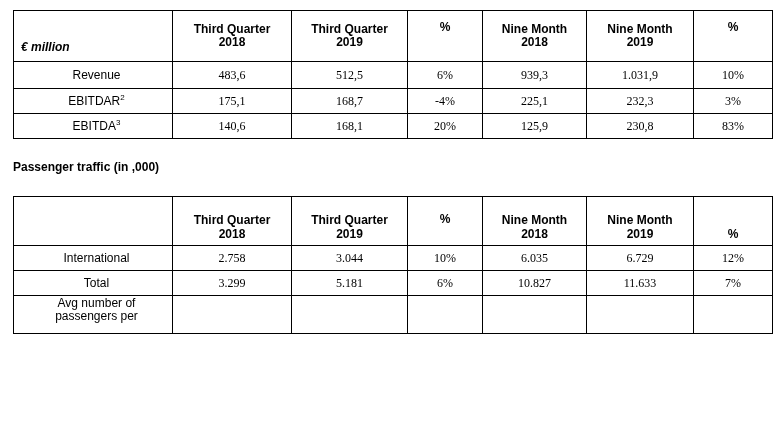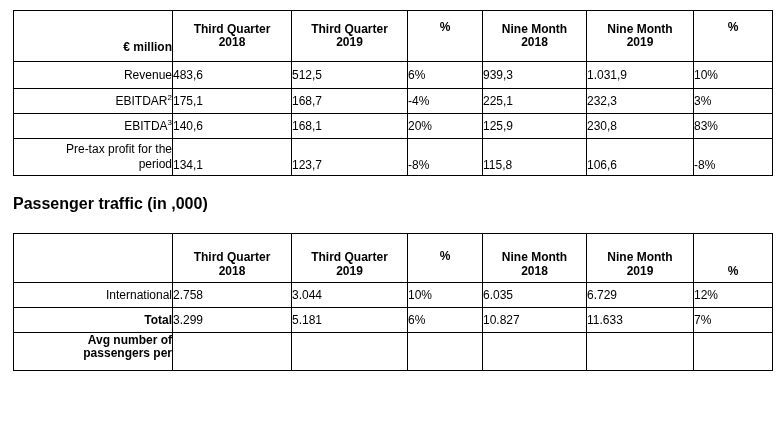--- a/index.html
+++ b/index.html
@@ -27,31 +27,31 @@
     vertical-align: middle;
     text-align: center;
   }
   #table-0 thead tr { height: 51px; }
   #table-1 thead tr { height: 49px; }
   .data-table tbody tr { height: 25px; }
   #table-0 tbody tr:nth-child(1) { height: 27px; }
   #table-0 tbody tr:nth-child(4) { height: 37px; }
   #table-0 tbody tr:nth-child(5) { height: 40px; }
   #table-1 tbody tr.two-line { height: 38px; }
-  td.label-cell { text-align: right; padding-left: 7px; white-space: pre-line; line-height: 15px; vertical-align: middle; }
-  td.value-cell { text-align: left; vertical-align: middle; }
+  td.label-cell { text-align: center; padding-left: 7px; white-space: pre-line; line-height: 15px; vertical-align: middle; }
+  td.value-cell { text-align: center; vertical-align: middle; font-family: Liberation Serif, serif; }
   tr.two-line td { vertical-align: bottom; padding-bottom: 3px; }
-  tr.bold-label td.label-cell { font-weight: bold; }
-  #table-0 th.col0 { text-align: right; vertical-align: bottom; padding-left: 7px; padding-bottom: 7px; }
+  tr.bold-label td.label-cell { font-weight: normal; }
+  #table-0 th.col0 { text-align: left; vertical-align: bottom; padding-left: 7px; padding-bottom: 7px; font-style: italic; }
   #table-0 th.col3, #table-0 th.col6 { vertical-align: top; padding-top: 10px; }
   #table-1 th.col1, #table-1 th.col2, #table-1 th.col4, #table-1 th.col5 { vertical-align: bottom; padding-bottom: 4px; }
   #table-1 th.col3 { vertical-align: top; padding-top: 16px; }
   #table-1 th.col6 { vertical-align: bottom; padding-bottom: 4px; }
   #table-1 tbody tr:last-child td { vertical-align: top; padding-top: 1px; line-height: 13px; }
-  .section-heading { font-size: 16px; font-weight: bold; margin: 20px 0 21px 0; line-height: 16px; color: #000000; }
+  .section-heading { font-size: 12px; font-weight: bold; margin: 20px 0 21px 0; line-height: 16px; color: #000000; }
   sup { font-size: 8px; vertical-align: super; line-height: 0; }
 </style>
 </head>
 <body>
 
 <div class="page">
 
   <table id="table-0" class="data-table">
     <colgroup>
       <col style="width:159px">
@@ -97,30 +97,20 @@
           <td class="value-cell">3%</td>
         </tr>
         <tr>
           <td class="label-cell">EBITDA<sup>3</sup></td>
           <td class="value-cell">140,6</td>
           <td class="value-cell">168,1</td>
           <td class="value-cell">20%</td>
           <td class="value-cell">125,9</td>
           <td class="value-cell">230,8</td>
           <td class="value-cell">83%</td>
-        </tr>
-        <tr class="two-line">
-          <td class="label-cell">Pre-tax profit for the
-period</td>
-          <td class="value-cell">134,1</td>
-          <td class="value-cell">123,7</td>
-          <td class="value-cell">-8%</td>
-          <td class="value-cell">115,8</td>
-          <td class="value-cell">106,6</td>
-          <td class="value-cell">-8%</td>
         </tr>
       </tbody>
   </table>
 
   <h2 class="section-heading">Passenger traffic (in ,000)</h2>
 
   <table id="table-1" class="data-table">
     <colgroup>
       <col style="width:159px">
         <col style="width:119px">

